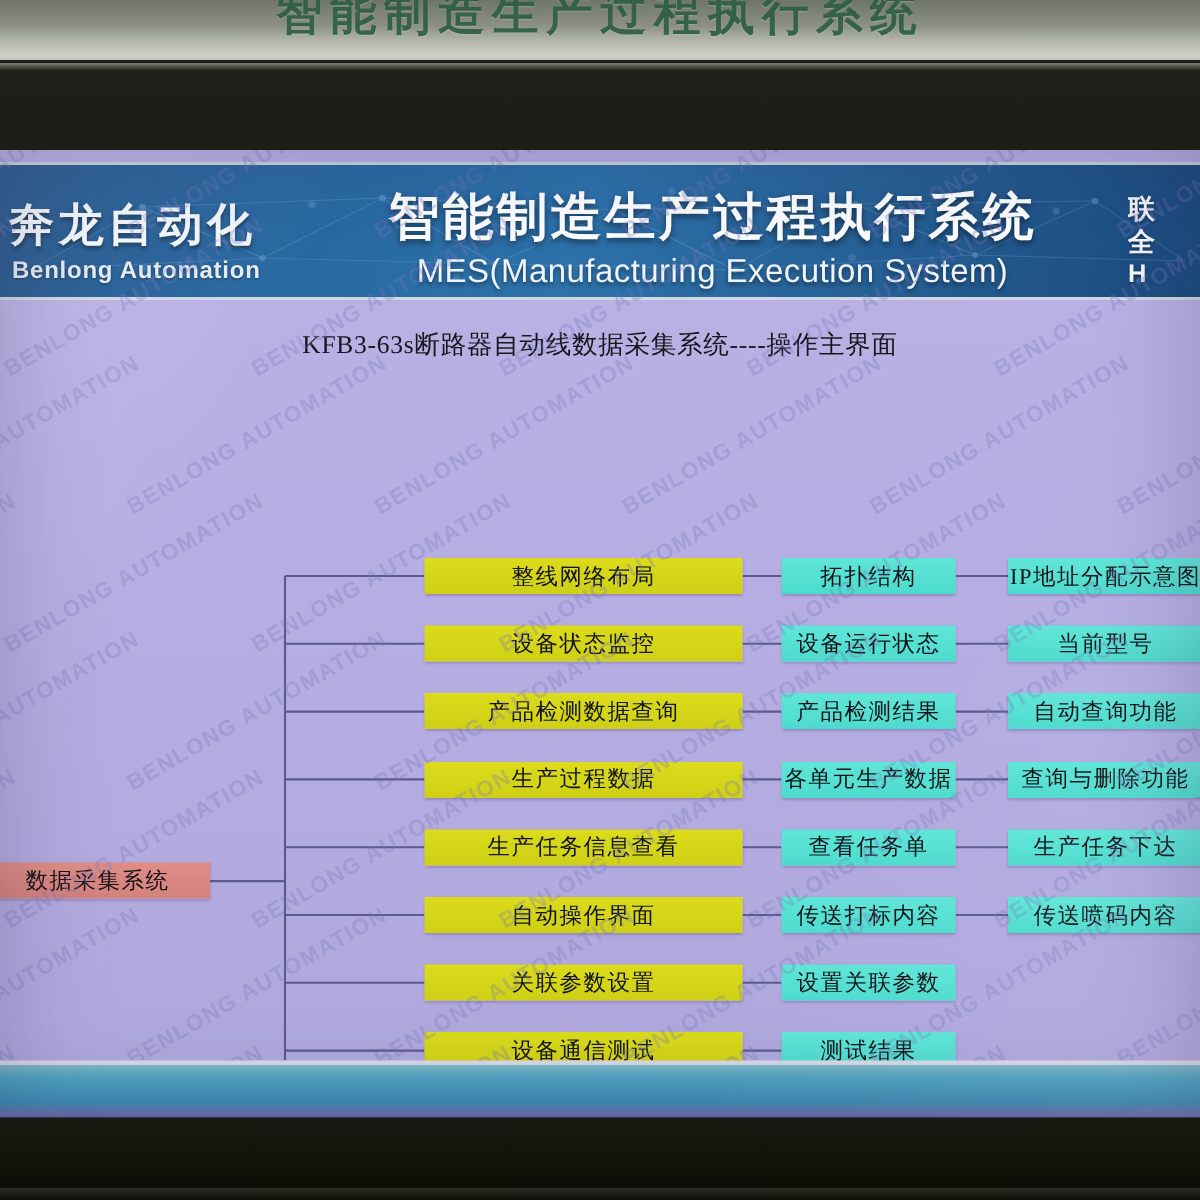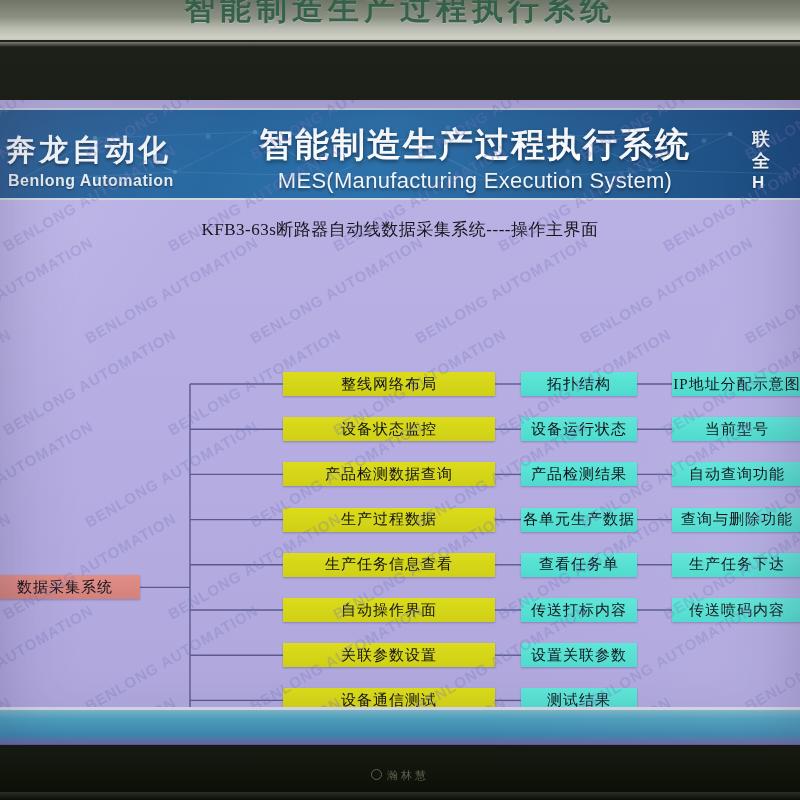--- a/index.html
+++ b/index.html
@@ -273,17 +273,14 @@
         </div>
     </div>
 
     <div class="screen-bottom"></div>
   </div>
 
   <div class="glare"></div>
   <div class="vign"></div>
 
   <div class="bezel-bottom"></div>
-  <div class="brand-logo">
-    <span class="brand-mark"></span><span>瀚林慧</span>
-  </div>
   <div class="bezel-foot"></div>
 </div>
 
 </body></html>

